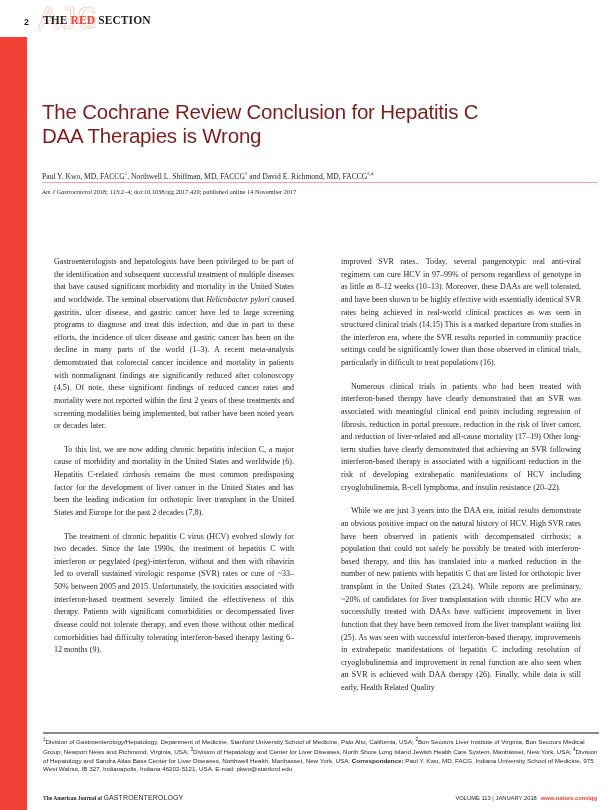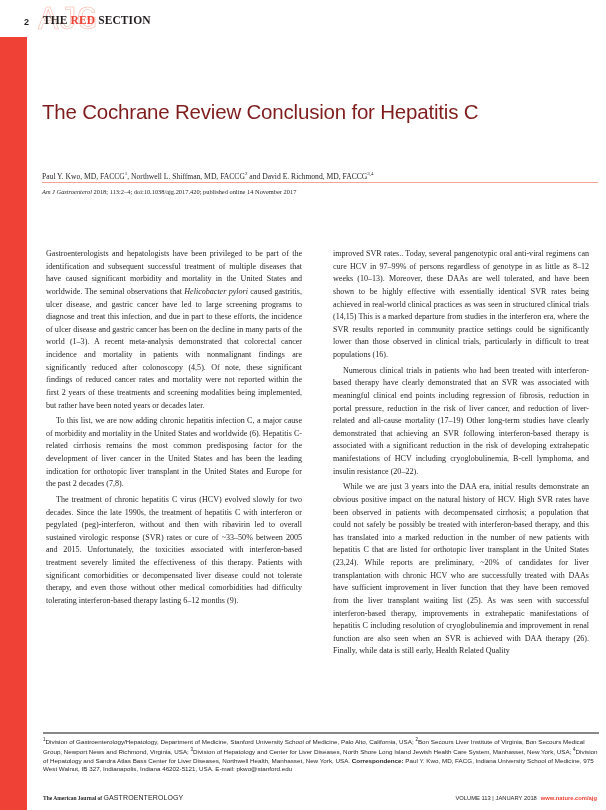--- a/index.html
+++ b/index.html
@@ -11,21 +11,21 @@
   .section-label .red { color: #ef4136; }
   .title { position: absolute; left: 42px; top: 100px; width: 560px; font-family: "Liberation Sans", sans-serif; font-size: 20.5px; line-height: 24px; color: #7f1d1d; font-stretch: condensed; letter-spacing: -0.2px; }
   .authors { position: absolute; left: 42px; top: 171px; font-size: 7.6px; color: #231f20; }
   .authors sup { font-size: 5px; }
   .title-rule { position: absolute; left: 42px; top: 182px; width: 556px; height: 1px; background: #f4a597; }
   .citation { position: absolute; left: 42px; top: 188px; font-size: 6.4px; color: #231f20; }
   .citation i { font-style: italic; }
   .col { position: absolute; top: 245px; width: 262px; font-size: 8.05px; line-height: 12.62px; text-align: justify; color: #231f20; }
   .col-left { left: 43px; }
   .col-right { left: 330px; }
-  .col p { margin: 3px; text-indent: 0; }
+  .col p { margin: 11px; text-indent: 0; }
   .col p.ind { text-indent: 10px; }
   .col p.noind { text-indent: 0; }
   .footnote-rule { position: absolute; left: 43px; top: 732px; width: 556px; height: 1.5px; background: #888; }
   .footnotes { position: absolute; left: 43px; top: 736px; width: 556px; font-family: "Liberation Sans", sans-serif; font-size: 6.25px; line-height: 8.3px; color: #231f20; }
   .footnotes sup { font-size: 4.5px; }
   .footnotes b { font-weight: bold; }
   .footer-journal { position: absolute; left: 43px; top: 794px; font-family: "Liberation Serif", serif; font-size: 6.6px; color: #231f20; }
   .footer-journal .small { font-size: 5.5px; font-weight: bold; }
   .footer-journal .caps { font-family: "Liberation Sans", sans-serif; font-size: 7px; letter-spacing: 0.1px; }
   .footer-right { position: absolute; right: 9px; top: 795px; font-family: "Liberation Sans", sans-serif; font-size: 5.8px; color: #231f20; }
@@ -35,20 +35,21 @@
 <body>
 
 <div class="red-bar"></div>
 
 <div class="page-num">2</div>
 <div class="ajg-logo">AJG</div>
 <div class="section-label"><span>THE </span><span class="red">RED</span><span> SECTION</span></div>
 
 <div class="title">
   <div>The Cochrane Review Conclusion for Hepatitis C</div>
+  <div>DAA Therapies is Wrong</div>
 </div>
 
 <div class="authors">
   <span>Paul Y. Kwo, MD, FACCG</span><sup>1</sup><span>, </span><span>Northwell L. Shiffman, MD, FACCG</span><sup>2</sup><span> and </span><span>David E. Richmond, MD, FACCG</span><sup>3,4</sup>
 </div>
 <div class="title-rule"></div>
 <div class="citation"><i>Am J Gastroenterol</i><span> 2018; 113:2–4; doi:10.1038/ajg.2017.420; published online 14 November 2017</span></div>
 
 <div class="col col-left">
   <p class="noind"><span>Gastroenterologists and hepatologists have been privileged to be part of the identification and subsequent successful treatment of multiple diseases that have caused significant morbidity and mortality in the United States and worldwide. The seminal observations that </span><i>Helicobacter pylori</i><span> caused gastritis, ulcer disease, and gastric cancer have led to large screening programs to diagnose and treat this infection, and due in part to these efforts, the incidence of ulcer disease and gastric cancer has been on the decline in many parts of the world (1–3). A recent meta-analysis demonstrated that colorectal cancer incidence and mortality in patients with nonmalignant findings are significantly reduced after colonoscopy (4,5). Of note, these significant findings of reduced cancer rates and mortality were not reported within the first 2 years of these treatments and screening modalities being implemented, but rather have been noted years or decades later.</span></p>

